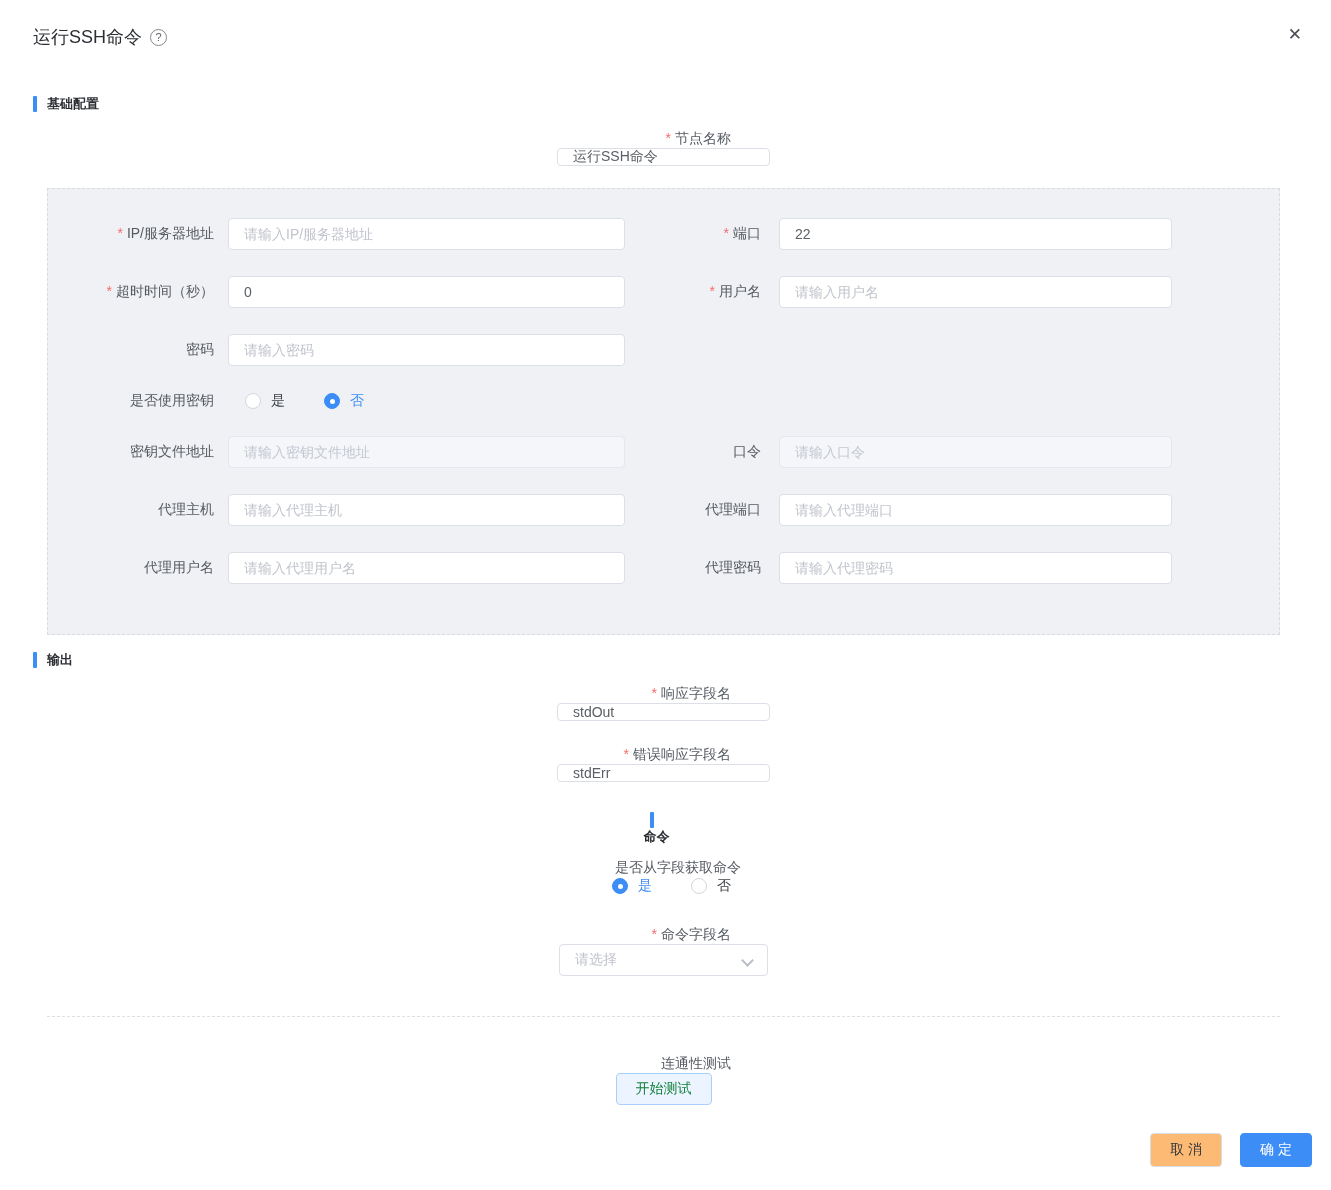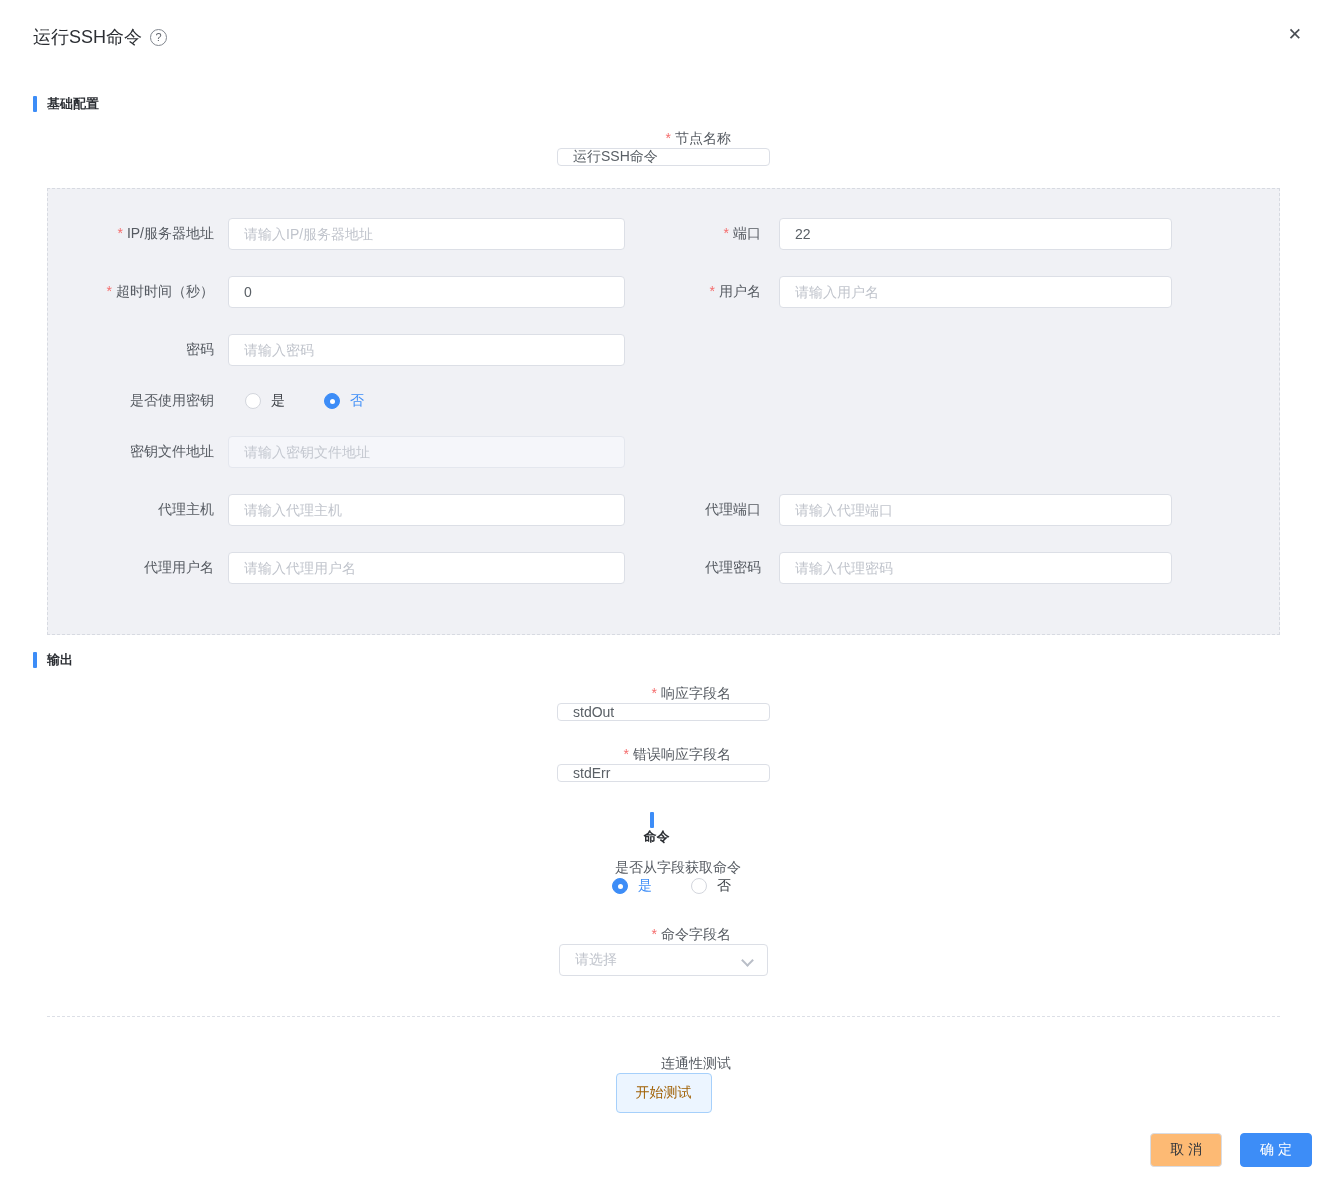--- a/index.html
+++ b/index.html
@@ -91,22 +91,22 @@
     position: absolute; right: 16px; top: 12px; width: 9px; height: 9px;
     border-right: 2px solid #b9bec7; border-bottom: 2px solid #b9bec7;
     transform: rotate(45deg); pointer-events: none;
   }
 
   
   .dashed-divider { margin: 40px 0 0 14px; border-top: 1px dashed #dcdfe6; height: 0; }
 
   
   .btn-test {
-    margin-left: 14px; height: 40px; padding: 0 19px; background: #ecf5ff;
-    border: 1px solid #a6d0fb; border-radius: 4px; color: #a16207; font-size: 14px;
+    margin-left: 14px; height: 32px; padding: 0 19px; background: #ecf5ff;
+    border: 1px solid #a6d0fb; border-radius: 4px; color: #15803d; font-size: 14px;
     cursor: pointer;
   }
 
   
   .footer { position: absolute; right: 19px; bottom: 23px; display: flex; }
   .btn { height: 34px; padding: 0 19px; border-radius: 4px; font-size: 14px; cursor: pointer; }
   .btn-cancel { background: #fdba74; border: 1px solid #d9dce2; color: #33373d; }
   .btn-confirm { background: #3d8df7; border: 1px solid #3d8df7; color: #ffffff; margin-left: 18px; }
 </style>
 </head>
@@ -179,20 +179,24 @@
             </span>
           </div>
         </div>
       </div>
 
       <div class="panel-row">
         <div class="cell cell-left">
           <span class="form-label">密钥文件地址</span>
           <input class="ctrl ctrl-disabled" type="text" disabled="" placeholder="请输入密钥文件地址" style="">
         </div>
+        <div class="cell cell-right">
+          <span class="form-label">口令</span>
+          <input class="ctrl ctrl-disabled" type="text" disabled="" placeholder="请输入口令" style="">
+        </div>
       </div>
 
       <div class="panel-row">
         <div class="cell cell-left">
           <span class="form-label">代理主机</span>
           <input class="ctrl" type="text" placeholder="请输入代理主机" style="">
         </div>
         <div class="cell cell-right">
           <span class="form-label">代理端口</span>
           <input class="ctrl" type="text" placeholder="请输入代理端口" style="">

